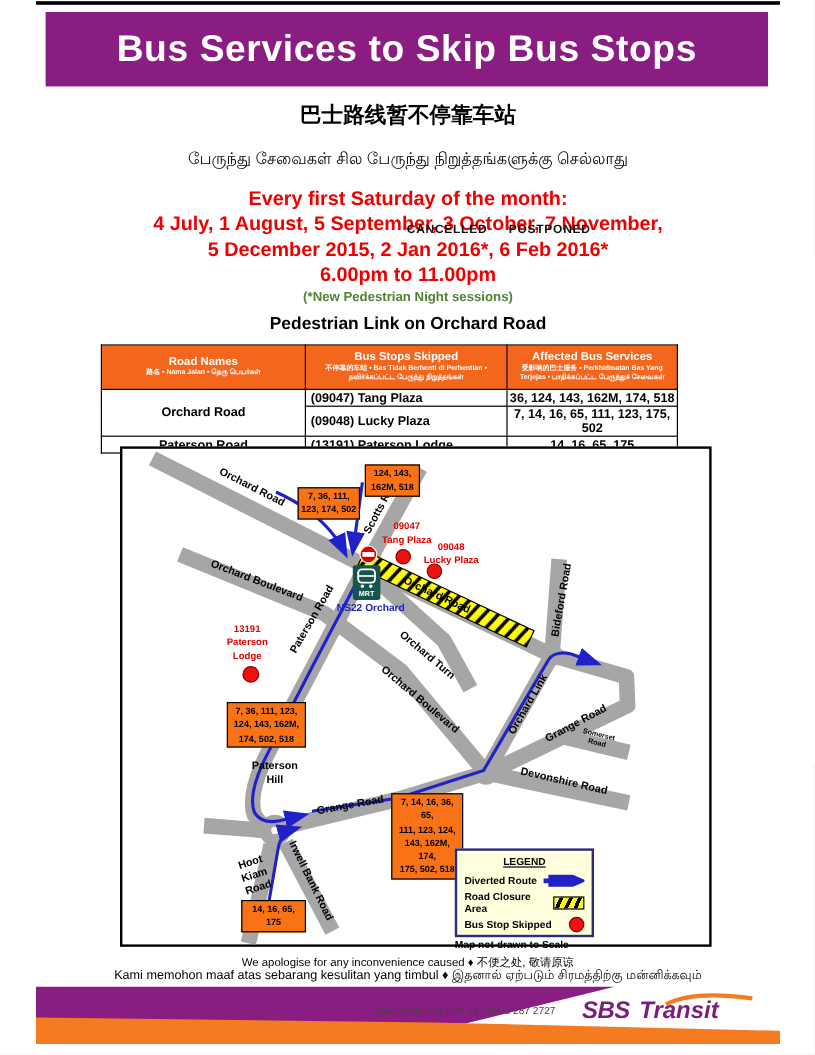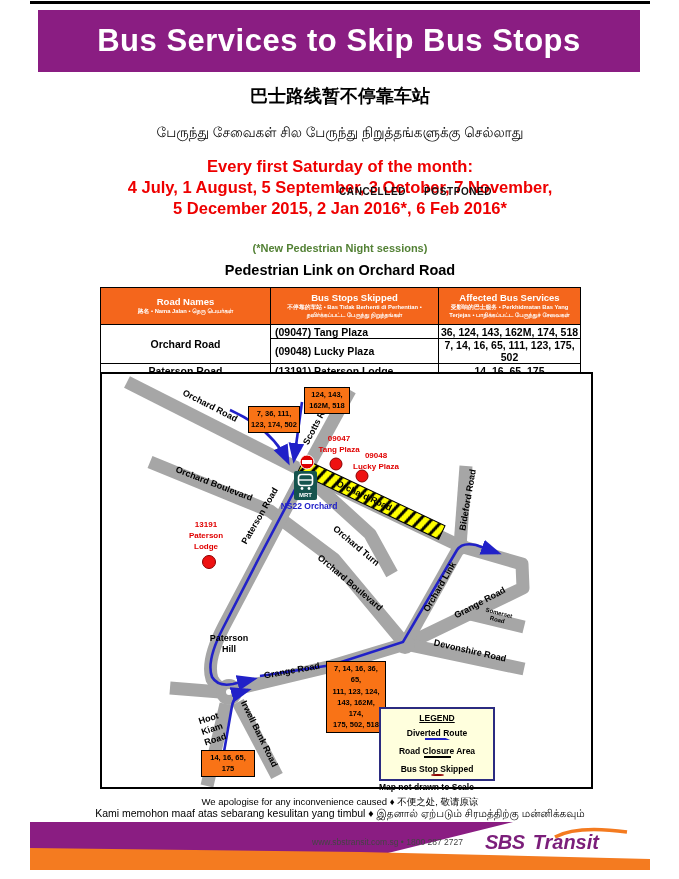--- a/index.html
+++ b/index.html
@@ -28,21 +28,21 @@
   .sched-2 { top:178px; }
   .sched-3 { top:199px; }
   .sched-4 { top:220px; }
   .stamp { position:absolute; color:#111; font-weight:bold; font-size:10px; letter-spacing:0.6px; top:186px; }
   .stamp-cancelled { left:339px; }
   .stamp-postponed { left:424px; }
   .green-note { top:242px; color:#538135; font-weight:bold; font-size:11px; }
   .event-title { top:262px; color:#000; font-weight:bold; font-size:14.5px; }
 
   table.skip-table {
-    position:absolute; left:100px; top:287px; width:480px;
+    position:absolute; left:84px; top:287px; width:480px;
     border-collapse:collapse; table-layout:fixed;
   }
   .skip-table th, .skip-table td { border:1px solid #000; padding:0; }
   .skip-table th { background:#F4661C; color:#fff; vertical-align:middle; height:36px; }
   .th-main { font-size:9.5px; font-weight:bold; line-height:1.2; }
   .th-sub { font-size:5.8px; font-weight:bold; line-height:1.35; padding:0 3px; }
   .skip-table td { font-size:10.5px; font-weight:bold; height:13px; text-align:center; background:#fff; color:#000; }
   .skip-table td.stop-cell { text-align:left; padding-left:4px; }
   .col-road { width:170px; } .col-stop { width:168px; } .col-svc { width:142px; }
 
@@ -68,21 +68,21 @@
     white-space:pre-line; padding:1px 2px; box-sizing:border-box; color:#000;
   }
   .mrt-station { position:absolute; color:#2121C8; font-weight:bold; font-size:8.5px; transform:translate(-50%,-50%); white-space:nowrap; }
 
   .legend {
     position:absolute; left:277px; top:333px; width:116px; height:74px;
     background:#FFFFDD; border:2px solid #2B2B80; box-sizing:border-box;
     font-size:8.5px; font-weight:bold; color:#000; padding:4px 6px 0 6px;
   }
   .legend-title { text-align:center; text-decoration:underline; font-size:8.5px; margin-bottom:5px; }
-  .legend-row { display:flex; align-items:center; justify-content:space-between; margin-bottom:6px; height:12px;flex-direction:column; }
+  .legend-row { display:flex; align-items:center; justify-content:space-between; margin-bottom:6px; height:12px; }
   .sym-hatch {
     width:27px; height:11px; border:1px solid #000; box-sizing:border-box;
     background:repeating-linear-gradient(115deg,#FFFF00 0 4px,#000 4px 7px);
   }
   .sym-dot { width:13px; height:13px; border-radius:50%; background:#EE1111; border:1px solid #8B0000; box-sizing:border-box; }
   .map-note { position:absolute; left:277px; top:408px; font-weight:bold; font-size:8.5px; color:#000; }
 
   .apology-1 { top:796px; font-size:9.5px; color:#000; }
   .apology-2 { top:807px; font-size:10.5px; color:#000; }
 
@@ -106,20 +106,21 @@
   <div class="abs ctr sub-zh">巴士路线暂不停靠车站</div>
 
   <div class="abs banner">
     <div class="banner-title">Bus Services to Skip Bus Stops</div>
   </div>
   <div class="abs ctr sub-ta">பேருந்து சேவைகள் சில பேருந்து நிறுத்தங்களுக்கு செல்லாது</div>
 
   <div class="abs ctr red-line sched-1">Every first Saturday of the month:</div>
   <div class="abs ctr red-line sched-2">4 July, 1 August, 5 September, 3 October, 7 November,</div>
   <div class="abs ctr red-line sched-3">5 December 2015, 2 Jan 2016*, 6 Feb 2016*</div>
+  <div class="abs ctr red-line sched-4">6.00pm to 11.00pm</div>
   <div class="stamp stamp-cancelled">CANCELLED</div>
   <div class="stamp stamp-postponed">POSTPONED</div>
   <div class="abs ctr green-note">(*New Pedestrian Night sessions)</div>
   <div class="abs ctr event-title">Pedestrian Link on Orchard Road</div>
 
   <table class="skip-table">
     <colgroup>
         <col class="col-road">
         <col class="col-stop">
         <col class="col-svc">
@@ -256,20 +257,23 @@
 Lodge</div>
 
       
       <div class="mrt-station" style="left:207px; top:132px;">NS22 Orchard</div>
 
       
       <div class="busbox" style="left:146px; top:32px; width:52px;">7, 36, 111,
 123, 174, 502</div>
       <div class="busbox" style="left:202px; top:13px; width:46px;">124, 143,
 162M, 518</div>
+      <div class="busbox" style="left:87px; top:211px; width:66px;">7, 36, 111, 123,
+124, 143, 162M,
+174, 502, 518</div>
       <div class="busbox" style="left:224px; top:259px; width:60px;margin-top:28px;">7, 14, 16, 36, 65,
 111, 123, 124,
 143, 162M, 174,
 175, 502, 518</div>
       <div class="busbox" style="left:99px; top:376px; width:54px;">14, 16, 65, 175</div>
 
       
       <div class="legend">
         <div class="legend-title">LEGEND</div>
         <div class="legend-row">

